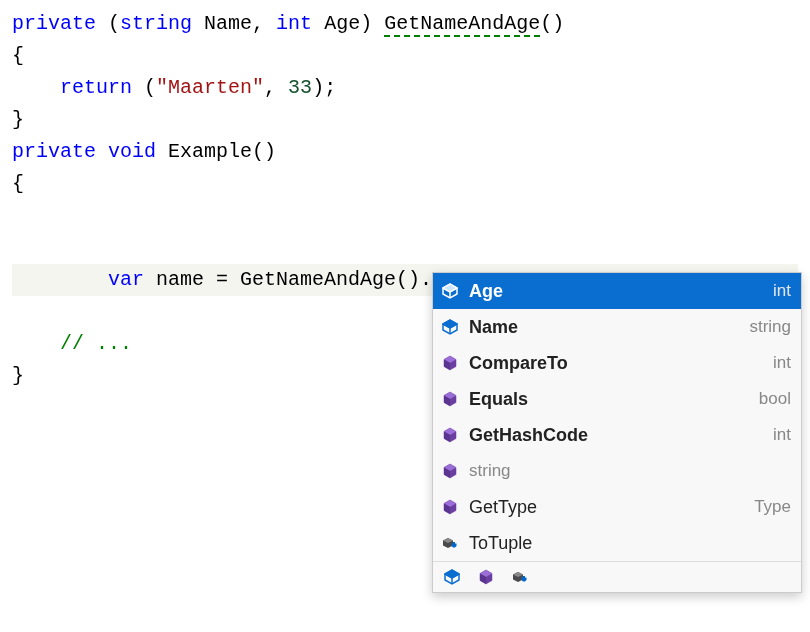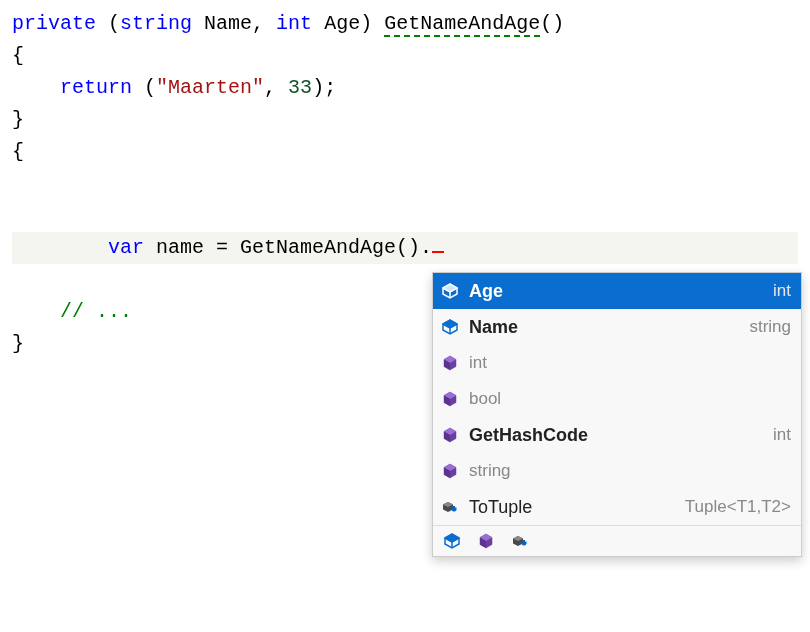--- a/index.html
+++ b/index.html
@@ -100,20 +100,21 @@
 
   <div class="line"><span class="kw">private</span><span class="plain"> </span><span class="plain">(</span><span class="type">string</span><span class="plain"> </span><span class="plain">Name</span><span class="plain">, </span><span class="type">int</span><span class="plain"> </span><span class="plain">Age</span><span class="plain">) </span><span class="method-decl underline-green">GetNameAndAge</span><span class="plain">()</span></div>
 
   <div class="line">{</div>
 
   <div class="line"><span>    </span><span class="kw">return</span><span> </span><span class="plain">(</span><span class="str">"Maarten"</span><span class="plain">, </span><span class="num">33</span><span class="plain">);</span></div>
 
   <div class="line">}</div>
   <div class="line"></div>
 
+  <div class="line"><span class="kw">private</span><span> </span><span class="kw">void</span><span> </span><span class="method-decl">Example</span><span class="plain">()</span></div>
 
   <div class="line">{</div>
 
   <div class="line caret-line">
     <div class="highlight-line"></div>
     <span>    </span><span class="kw">var</span><span> </span><span class="ident">name</span><span class="plain"> = </span><span class="plain">GetNameAndAge().</span><span class="squiggle-red"></span>
   </div>
 
   <div class="line"></div>
   <div class="line"><span>    </span><span class="comment">// ...</span></div>
@@ -145,30 +146,32 @@
         <span class="type-hint">string</span>
       </div>
       <div class="ac-item">
         <span class="icon">
           <svg viewBox="0 0 18 18">
             <path d="M9 2 L15 5.5 L15 12.5 L9 16 L3 12.5 L3 5.5 Z" fill="#6b3fa0" stroke="#6b3fa0" stroke-width="0.5"></path>
             <path d="M9 2 L15 5.5 L9 9 L3 5.5 Z" fill="#9b6dd7"></path>
             <path d="M3 5.5 L9 9 L9 16 L3 12.5 Z" fill="#5a3490"></path>
           </svg>
         </span>
+        <span class="label">CompareTo</span>
         <span class="type-hint">int</span>
       </div>
       <div class="ac-item">
         <span class="icon">
           <svg viewBox="0 0 18 18">
             <path d="M9 2 L15 5.5 L15 12.5 L9 16 L3 12.5 L3 5.5 Z" fill="#6b3fa0" stroke="#6b3fa0" stroke-width="0.5"></path>
             <path d="M9 2 L15 5.5 L9 9 L3 5.5 Z" fill="#9b6dd7"></path>
             <path d="M3 5.5 L9 9 L9 16 L3 12.5 Z" fill="#5a3490"></path>
           </svg>
         </span>
+        <span class="label">Equals</span>
         <span class="type-hint">bool</span>
       </div>
       <div class="ac-item">
         <span class="icon">
           <svg viewBox="0 0 18 18">
             <path d="M9 2 L15 5.5 L15 12.5 L9 16 L3 12.5 L3 5.5 Z" fill="#6b3fa0" stroke="#6b3fa0" stroke-width="0.5"></path>
             <path d="M9 2 L15 5.5 L9 9 L3 5.5 Z" fill="#9b6dd7"></path>
             <path d="M3 5.5 L9 9 L9 16 L3 12.5 Z" fill="#5a3490"></path>
           </svg>
         </span>
@@ -177,32 +180,42 @@
       </div>
       <div class="ac-item">
         <span class="icon">
           <svg viewBox="0 0 18 18">
             <path d="M9 2 L15 5.5 L15 12.5 L9 16 L3 12.5 L3 5.5 Z" fill="#6b3fa0" stroke="#6b3fa0" stroke-width="0.5"></path>
             <path d="M9 2 L15 5.5 L9 9 L3 5.5 Z" fill="#9b6dd7"></path>
             <path d="M3 5.5 L9 9 L9 16 L3 12.5 Z" fill="#5a3490"></path>
           </svg>
         </span>
         <span class="type-hint">string</span>
+      </div>
+      <div class="ac-item">
+        <span class="icon">
+          <svg viewBox="0 0 18 18">
+            <path d="M9 2 L15 5.5 L15 12.5 L9 16 L3 12.5 L3 5.5 Z" fill="#6b3fa0" stroke="#6b3fa0" stroke-width="0.5"></path>
+            <path d="M9 2 L15 5.5 L9 9 L3 5.5 Z" fill="#9b6dd7"></path>
+            <path d="M3 5.5 L9 9 L9 16 L3 12.5 Z" fill="#5a3490"></path>
+          </svg>
+        </span>
+        <span class="label normal">GetType</span>
+        <span class="type-hint">Type</span>
       </div>
       <div class="ac-item">
         <span class="icon">
           <svg viewBox="0 0 18 18">
             <path d="M7 4 L12 6.5 L12 11.5 L7 14 L2 11.5 L2 6.5 Z" fill="#4a4a4a"></path>
             <path d="M7 4 L12 6.5 L7 9 L2 6.5 Z" fill="#888"></path>
             <path d="M13 8 L13 13 M10.5 10.5 L15.5 10.5" stroke="#0066cc" stroke-width="2" fill="none"></path>
             <path d="M13 13 L11 11 M13 13 L15 11" stroke="#0066cc" stroke-width="2" fill="none"></path>
           </svg>
         </span>
         <span class="label normal">ToTuple</span>
-        <span class="type-hint">Tuple&lt;T1,T2&gt;</span>
       </div>
     </div>
   <div class="ac-footer">
     <span class="icon">
         <svg viewBox="0 0 18 18">
           <path d="M2 6 L9 2 L16 6 L16 12 L9 16 L2 12 Z" fill="none" stroke="#0a6ed1" stroke-width="1.5"></path>
           <path d="M2 6 L9 10 L16 6 M9 10 L9 16" fill="none" stroke="#0a6ed1" stroke-width="1.5"></path>
           <path d="M2 6 L9 2 L16 6 L9 10 Z" fill="#0a6ed1" stroke="#0a6ed1" stroke-width="1.2"></path>
         </svg>
       </span>

